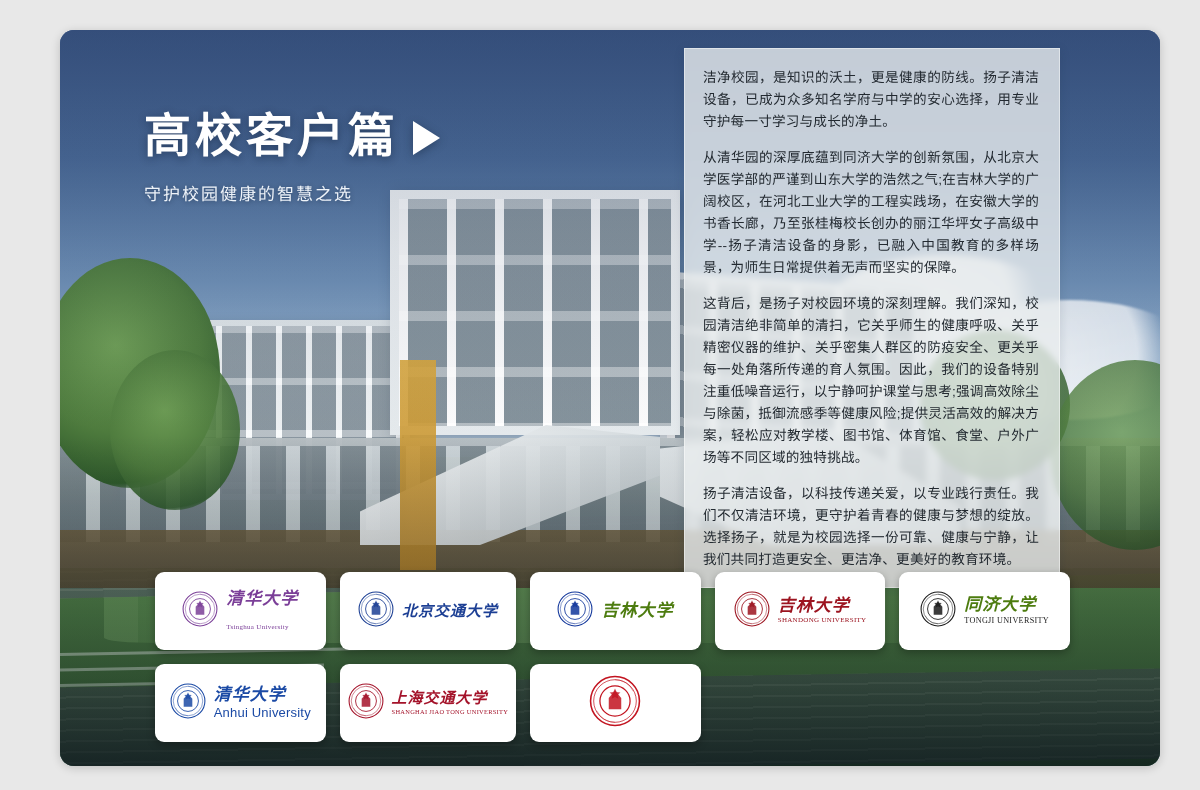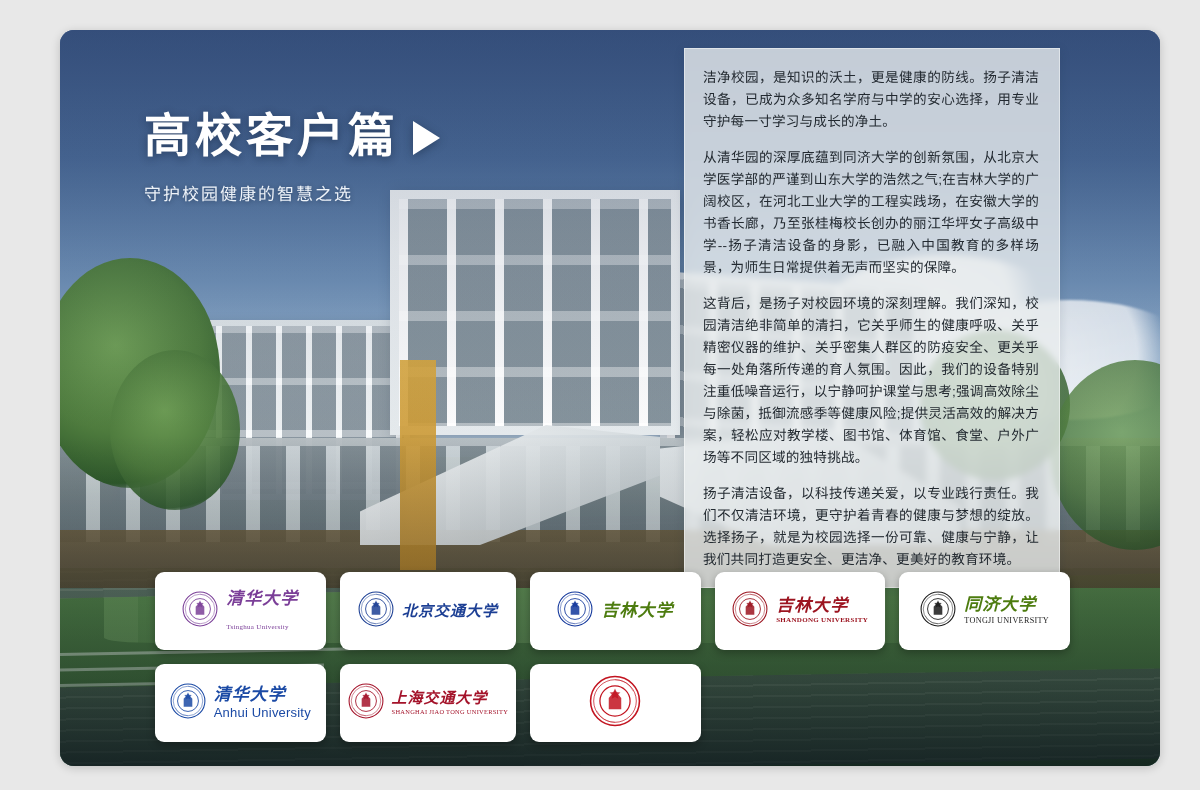--- a/index.html
+++ b/index.html
@@ -334,21 +334,21 @@
             <circle cx="50" cy="50" r="29" fill="none" stroke="#9c1420" stroke-width="2.4"></circle>
             <path d="M50 30 L62 44 L62 66 L38 66 L38 44 Z" fill="#9c1420" opacity=".85"></path>
             <path d="M50 26 l3.2 6.5 7.2 1 -5.2 5.1 1.2 7.2 -6.4 -3.4 -6.4 3.4 1.2 -7.2 -5.2 -5.1 7.2 -1 Z" fill="#9c1420" opacity=".75"></path>
             <g stroke="#9c1420" stroke-width="1.1" opacity=".7">
               <path d="M50 9 A41 41 0 0 1 85 31" fill="none"></path>
               <path d="M15 69 A41 41 0 0 0 50 91" fill="none"></path>
             </g>
           </svg></span>
         <div class="names">
           <div class="cn" style="color: rgb(156, 20, 32);">吉林大学</div>
-          <div class="en tight" style="color: rgb(156, 20, 32); font-weight: bold;">SHANDONG UNIVERSITY</div>
+          <div class="en tight" style="color: rgb(156, 20, 32);">SHANDONG UNIVERSITY</div>
         </div>
       </div>
       <div class="logo-card">
         <span class="seal"><svg width="36" height="36" viewBox="0 0 100 100">
             <circle cx="50" cy="50" r="47" fill="none" stroke="#1a1a1a" stroke-width="3"></circle>
             <circle cx="50" cy="50" r="41" fill="none" stroke="#1a1a1a" stroke-width="1.4"></circle>
             <circle cx="50" cy="50" r="29" fill="none" stroke="#1a1a1a" stroke-width="2.4"></circle>
             <path d="M50 30 L62 44 L62 66 L38 66 L38 44 Z" fill="#1a1a1a" opacity=".85"></path>
             <path d="M50 26 l3.2 6.5 7.2 1 -5.2 5.1 1.2 7.2 -6.4 -3.4 -6.4 3.4 1.2 -7.2 -5.2 -5.1 7.2 -1 Z" fill="#1a1a1a" opacity=".75"></path>
             <g stroke="#1a1a1a" stroke-width="1.1" opacity=".7">

